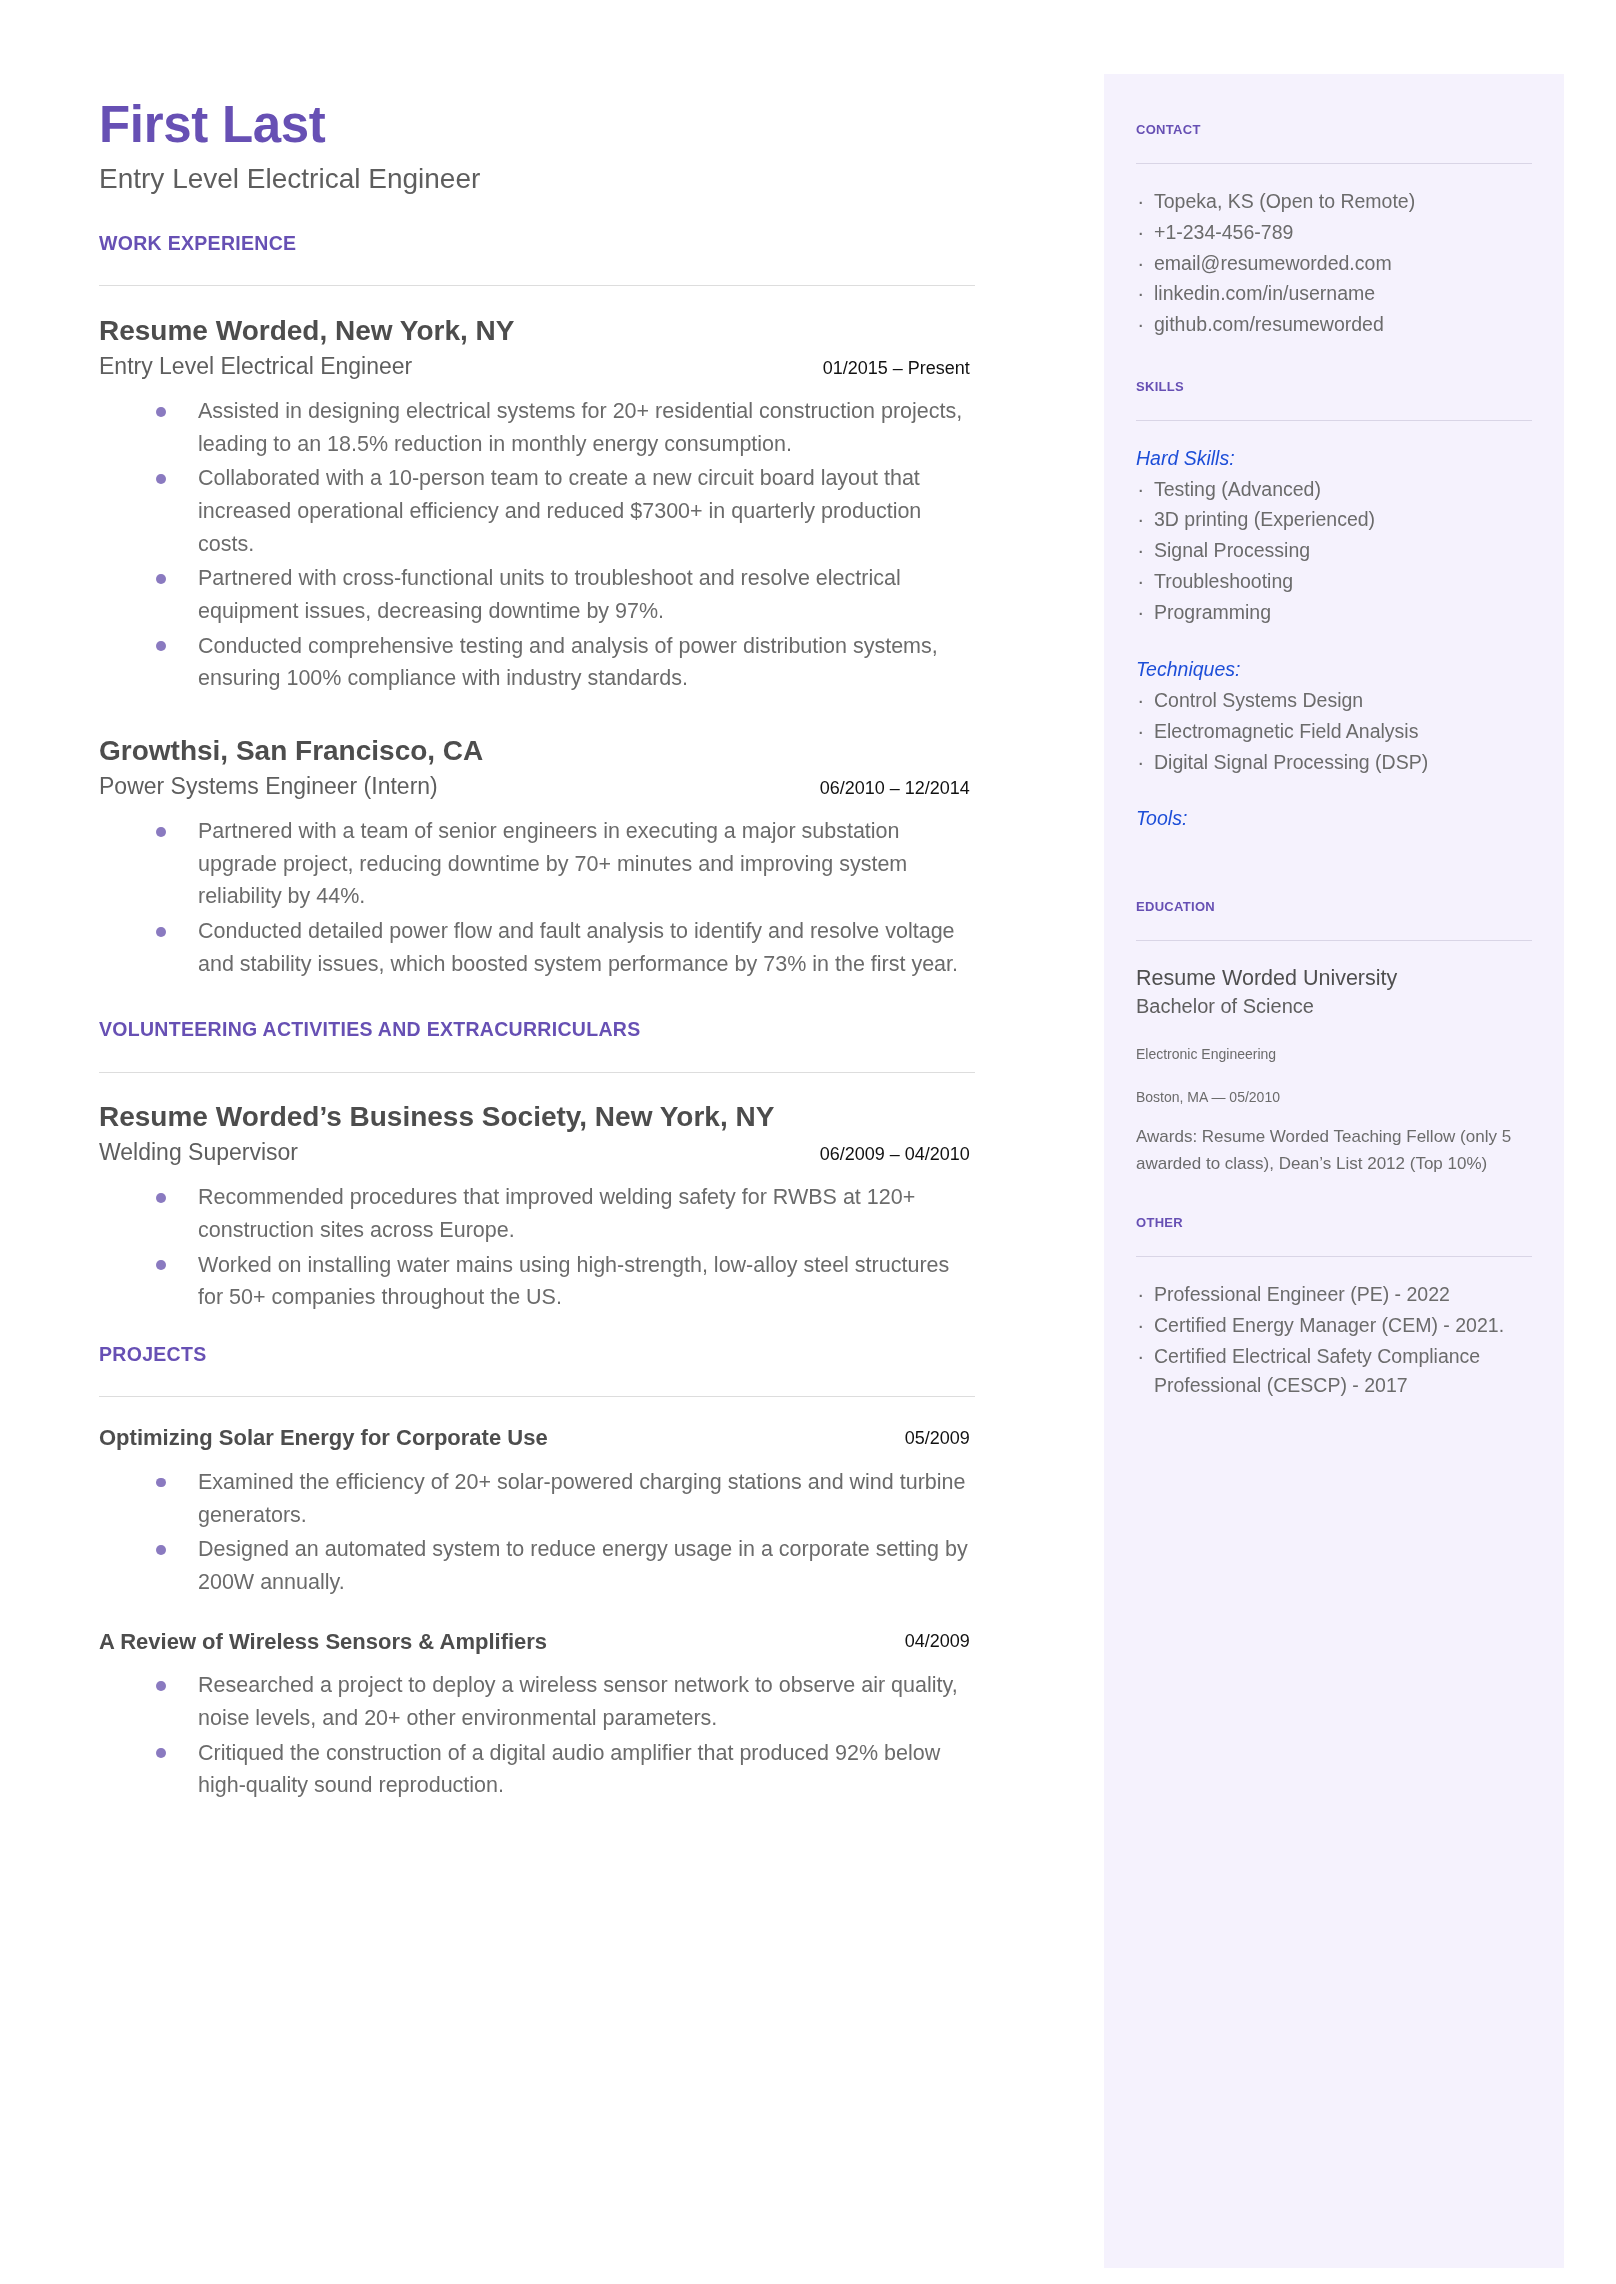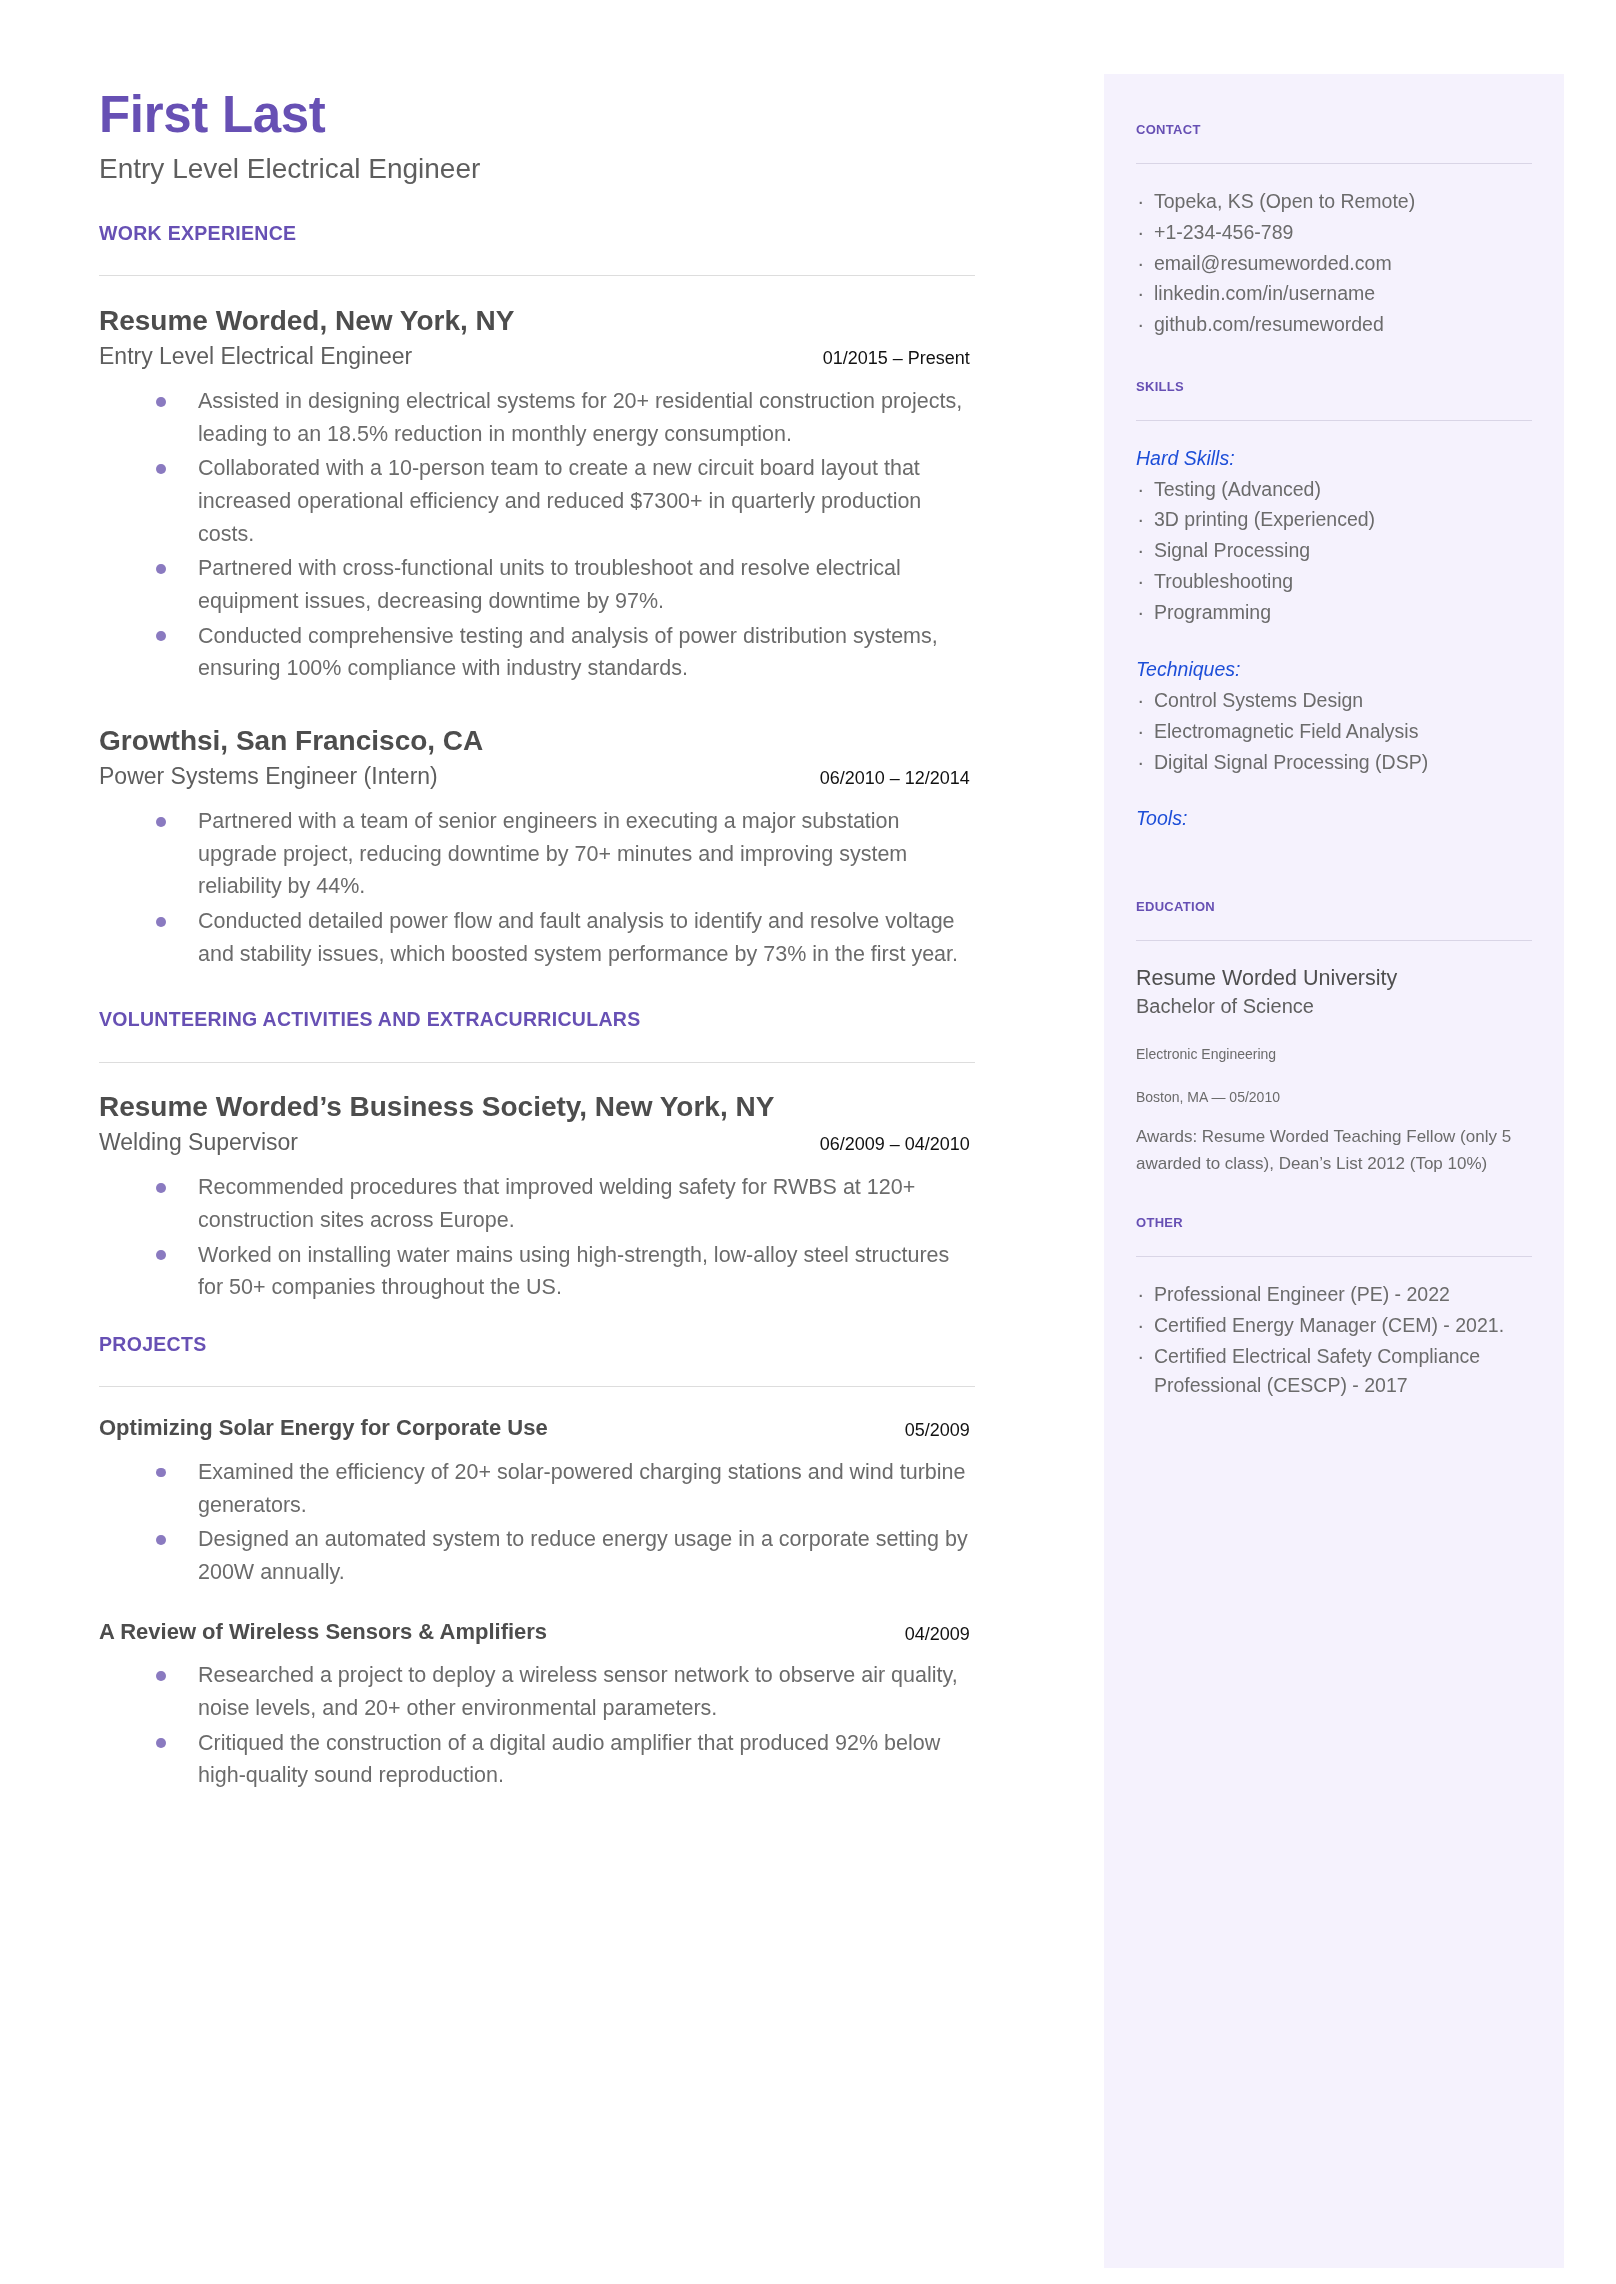--- a/index.html
+++ b/index.html
@@ -15,21 +15,21 @@
     width: 1617px;
     height: 2284px;
     background: #ffffff;
     overflow: hidden;
   }
 
   
   .main-col {
     position: absolute;
     left: 99px;
-    top: 88px;
+    top: 98px;
     width: 876px;
   }
 
   .name {
     font-size: 51px;
     font-weight: bold;
     color: #6750b4;
     letter-spacing: -0.3px;
     line-height: 1.06;
     margin-bottom: 10.4px;
@@ -78,21 +78,21 @@
   .entry-date {
     font-size: 18px;
     font-weight: 400;
     color: #111111;
     white-space: nowrap;
     padding-right: 5.2px;
   }
   .proj-line {
     display: flex;
     justify-content: space-between;
-    align-items: flex-end;
+    align-items: center;
     line-height: 1.25;
   }
   .proj-title {
     font-size: 22px;
     font-weight: bold;
     color: #4d4d4d;
   }
 
   ul.bullets {
     list-style: none;

